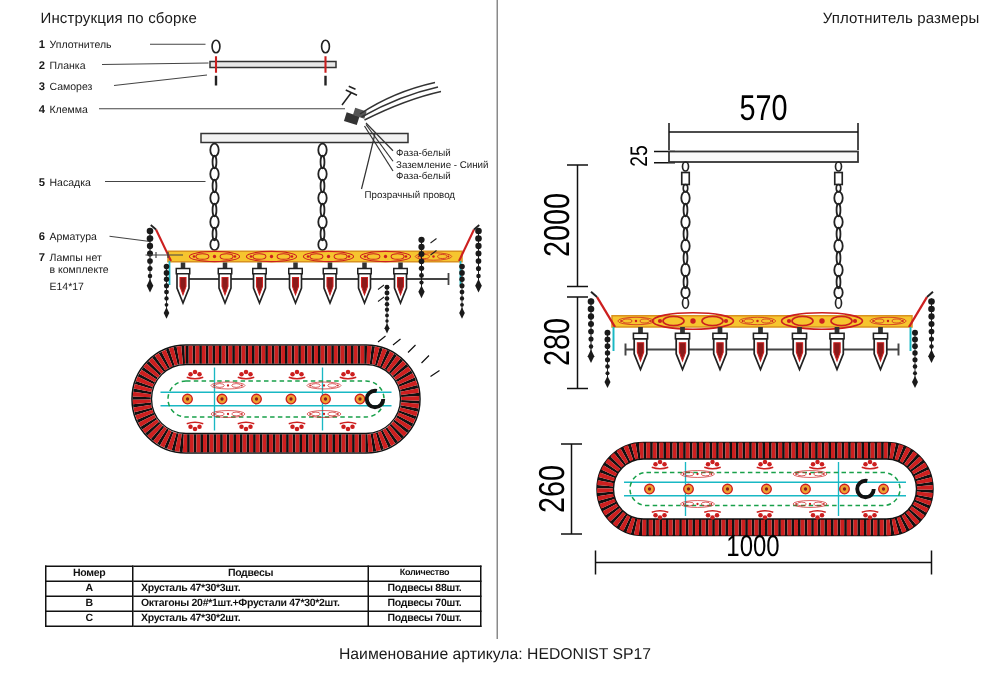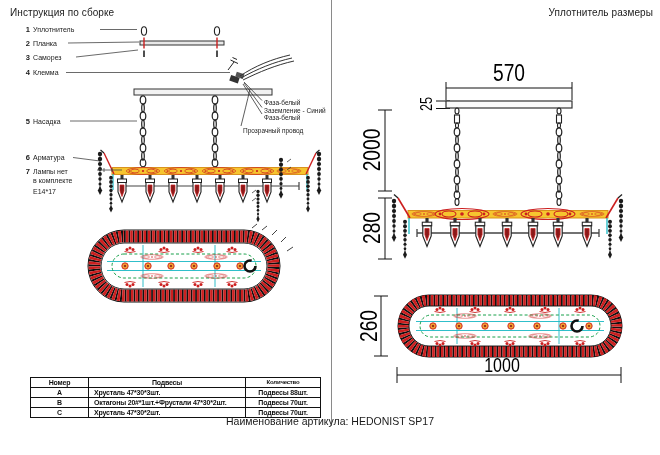--- a/index.html
+++ b/index.html
@@ -2,21 +2,21 @@
 <html><head>
 <meta charset="utf-8">
 <style>
   * { margin:0; padding:0; box-sizing:border-box; }
   html,body { background:#ffffff; }
   body {
     width:660px; height:455px; position:relative; overflow:hidden;
     font-family:"Liberation Sans", sans-serif; color:#1a1a1a;
   }
   .abs { position:absolute; white-space:nowrap; }
-  .page-title { font-size:10px; color:#1a1a1a; letter-spacing:0.1px; }
+  .page-title { font-size:10px; color:#1a1a1a; letter-spacing:0.1px;margin-left:17px; }
   .part { display:flex; align-items:baseline; }
   .part-num { font-weight:bold; font-size:7.5px; width:12px; text-align:right; }
   .part-label { font-size:7px; margin-left:3px; }
   .part-label-cont { font-size:7px; }
   .wire-label { font-size:6.5px; color:#222; }
   .dim { color:#000; font-weight:400; }
   .dim-h { transform:translate(-50%,-50%) scaleX(0.8); }
   .dim-v { transform:translate(-50%,-50%) rotate(-90deg) scaleX(0.8); }
   .dim-lg { font-size:24px; }
   .dim-md { font-size:20px; }
@@ -355,13 +355,13 @@
     <td>Подвесы 70шт.</td>
   </tr>
   <tr>
     <td>C</td>
     <td class="c-pend">Хрусталь 47*30*2шт.</td>
     <td>Подвесы 70шт.</td>
   </tr>
 </tbody>
   </table>
 
-<div class="abs footer-text" style="left:165px; top:415px; width:330px;">Наименование артикула: HEDONIST SP17</div>
+<div class="abs footer-text" style="left:165px; top:430px; width:330px;">Наименование артикула: HEDONIST SP17</div>
 
 </body></html>

